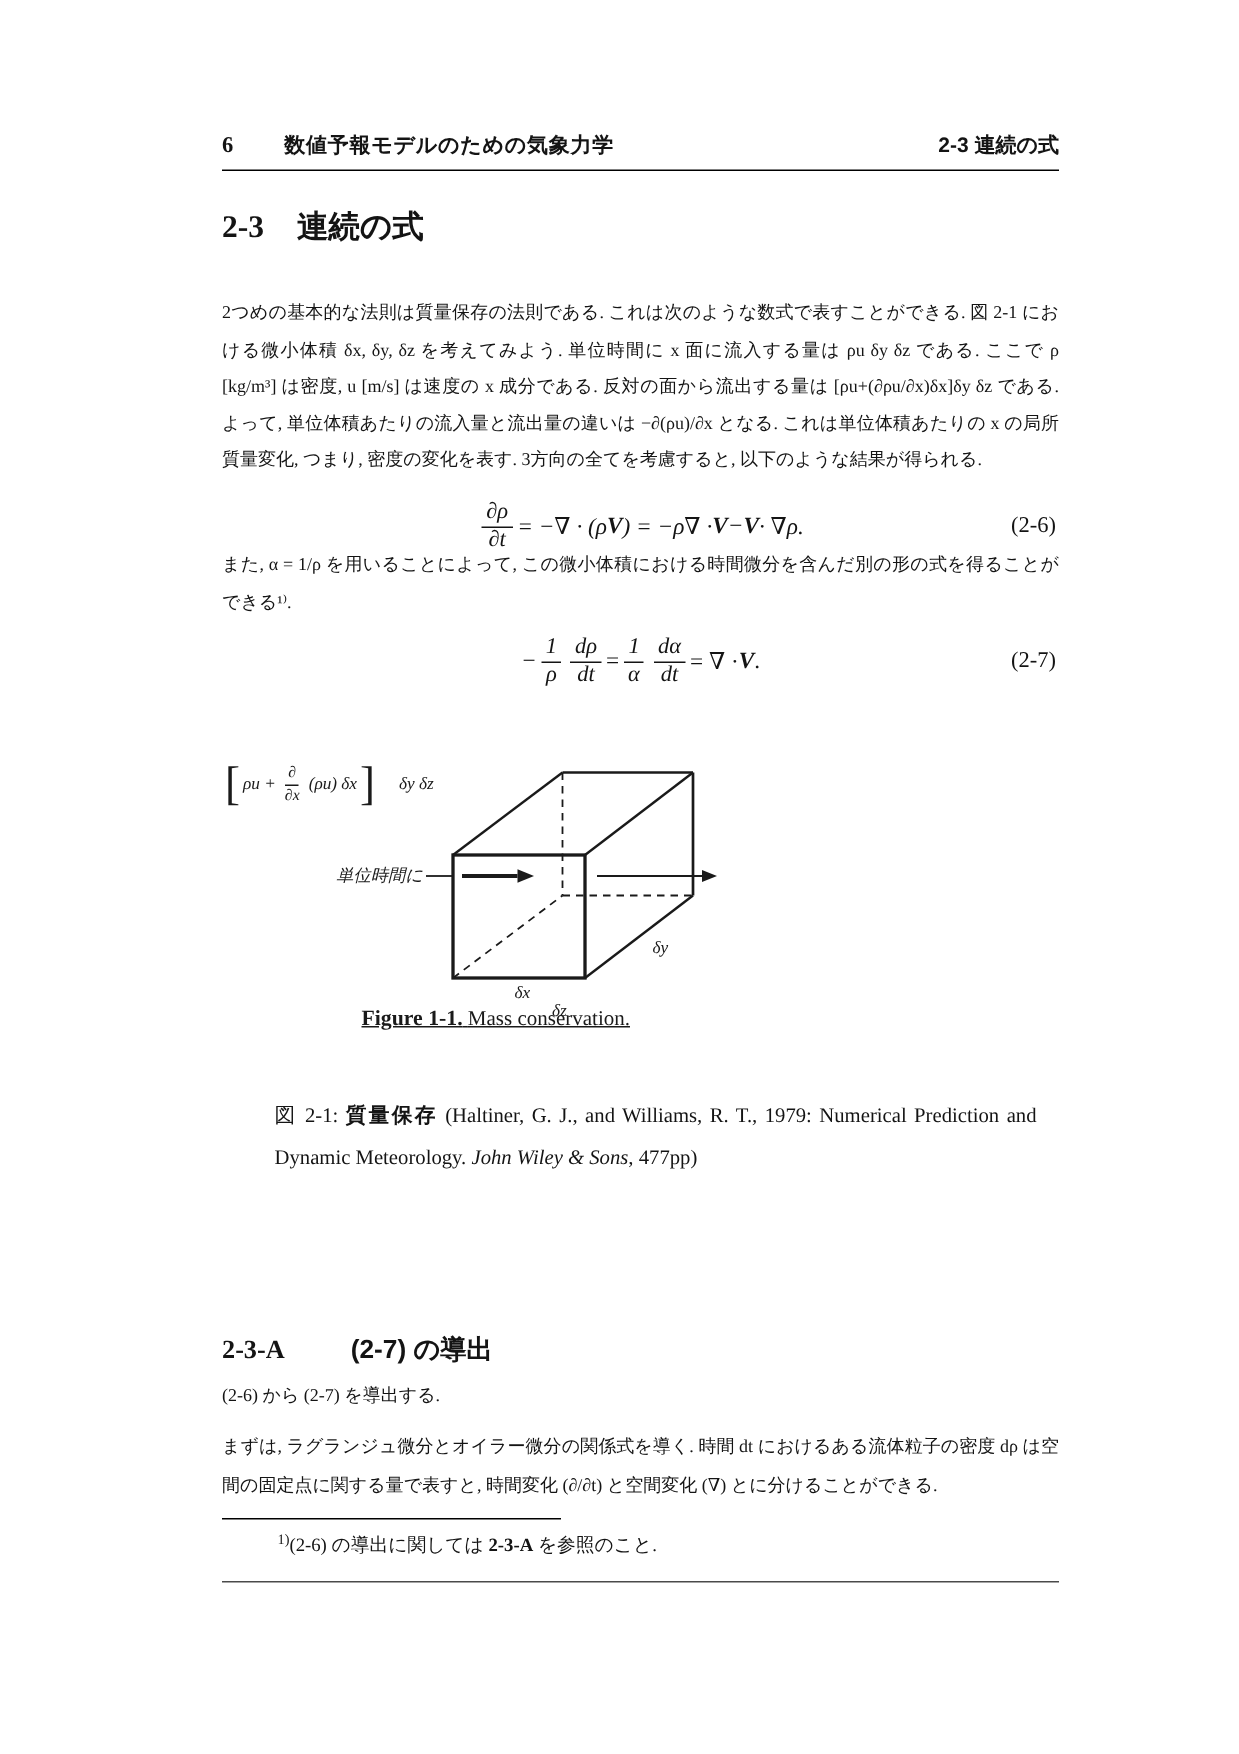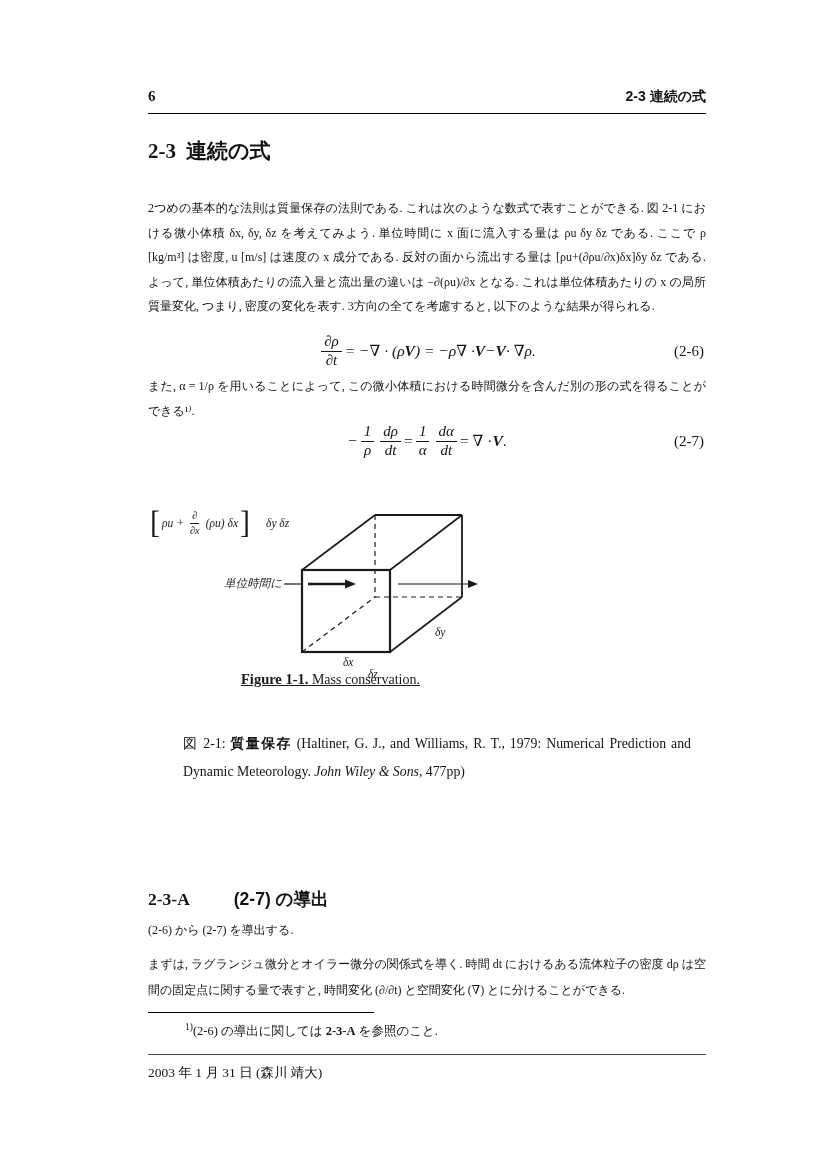--- a/index.html
+++ b/index.html
@@ -14,26 +14,26 @@
   .bi{font-style:italic;font-weight:bold;}
 
   
   .page-header{top:88px;display:flex;align-items:baseline;border-bottom:1.2px solid #000;padding-bottom:7px;}
   .page-header .pgnum{font-size:15px;font-weight:bold;}
   .page-header .btitle{font-size:14px;margin-left:34px;letter-spacing:.5px;}
   .page-header .rtitle{font-size:14px;margin-left:auto;}
 
   
   .section-heading{top:137px;font-size:21px;}
-  .section-heading .num{font-weight:bold;margin-right:10px;}
+  .section-heading .num{font-weight:bold;margin-right:22px;}
 
   
   .para{font-size:12px;line-height:24.6px;text-align:justify;}
   .p1{top:196px;}
-  .p2{top:374px;}
+  .p2{top:364px;}
   .pa{top:918px;}
   .pb{top:952px;line-height:25.8px;}
 
   
   .equation{display:flex;align-items:center;justify-content:center;font-size:15.5px;height:46px;}
   .eq26{top:328px;}
   .eq27{top:418px;}
   .eqnum{position:absolute;right:2px;top:50%;transform:translateY(-50%);font-size:15px;font-style:normal;}
   .frac{display:inline-flex;flex-direction:column;align-items:center;vertical-align:middle;margin:0 3px;line-height:1.18;font-size:15px;text-align:center;}
   .frac .num{padding:0 3px;border-bottom:1.2px solid #141414;display:block;}
@@ -70,20 +70,21 @@
   
   .page-footer{top:1054px;}
   .ftrule{width:100%;height:1px;background:#4a4a4a;}
   .fttext{margin-top:9px;font-size:13.5px;}
 </style>
 </head>
 <body>
 
 <div class="blk page-header">
   <span class="pgnum">6</span>
+  <span class="btitle gothic">数値予報モデルのための気象力学</span>
   <span class="rtitle gothic">2-3 連続の式</span>
 </div>
 
 <div class="blk section-heading">
   <span class="num">2-3</span><span class="gothic">連続の式</span>
 </div>
 
 <div class="blk para p1">2つめの基本的な法則は質量保存の法則である. これは次のような数式で表すことができる. 図 2-1 における微小体積 δx, δy, δz を考えてみよう. 単位時間に x 面に流入する量は ρu δy δz である. ここで ρ [kg/m³] は密度, u [m/s] は速度の x 成分である. 反対の面から流出する量は [ρu+(∂ρu/∂x)δx]δy δz である. よって, 単位体積あたりの流入量と流出量の違いは −∂(ρu)/∂x となる. これは単位体積あたりの x の局所質量変化, つまり, 密度の変化を表す. 3方向の全てを考慮すると, 以下のような結果が得られる.</div>
 
 <div class="blk equation eq26">
@@ -190,14 +191,13 @@
 
 <div class="blk footnote">
   <div class="fnrule"></div>
   <div class="fntext">
     <sup>1)</sup><span>(2-6) の導出に関しては </span><span class="fnbold">2-3-A</span><span> を参照のこと.</span>
   </div>
 </div>
 
 <div class="blk page-footer">
   <div class="ftrule"></div>
-  <div class="fttext">2003 年 1 月 31 日 (森川 靖大)</div>
 </div>
 
 </body></html>

